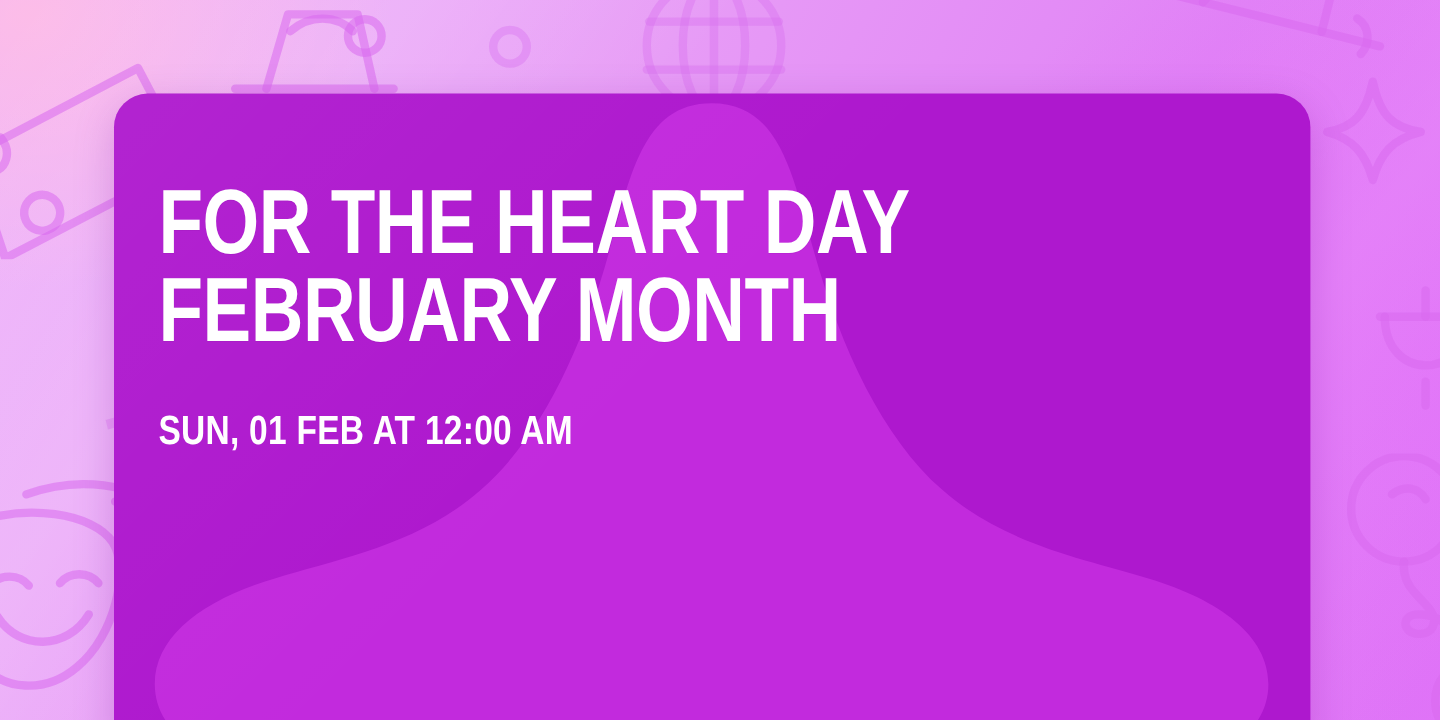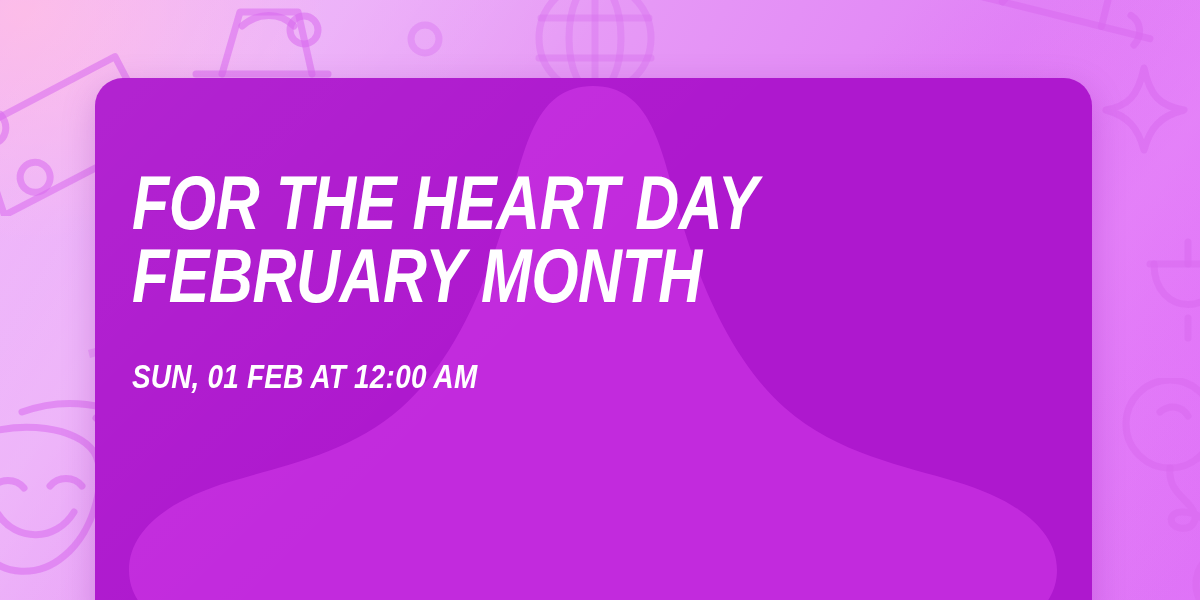--- a/index.html
+++ b/index.html
@@ -92,23 +92,22 @@
   
   .card-wash {
     position:absolute; inset:0;
     background:linear-gradient(135deg, rgba(255,255,255,0.05) 0%, rgba(255,255,255,0) 45%);
     pointer-events:none;
   }
 
   
   .card-content {
     position:absolute;
-    left:37px; top:89px;
+    left:37px; top:72px;
     right:60px;
-    font-style:italic;
   }
 
   .event-title {
     font-family:"Liberation Sans Narrow","Liberation Sans", sans-serif;
     font-weight:700;
     font-size:76px;
     line-height:0.96;
     letter-spacing:-0.5px;
     color:#ffffff;
     text-transform:uppercase;

